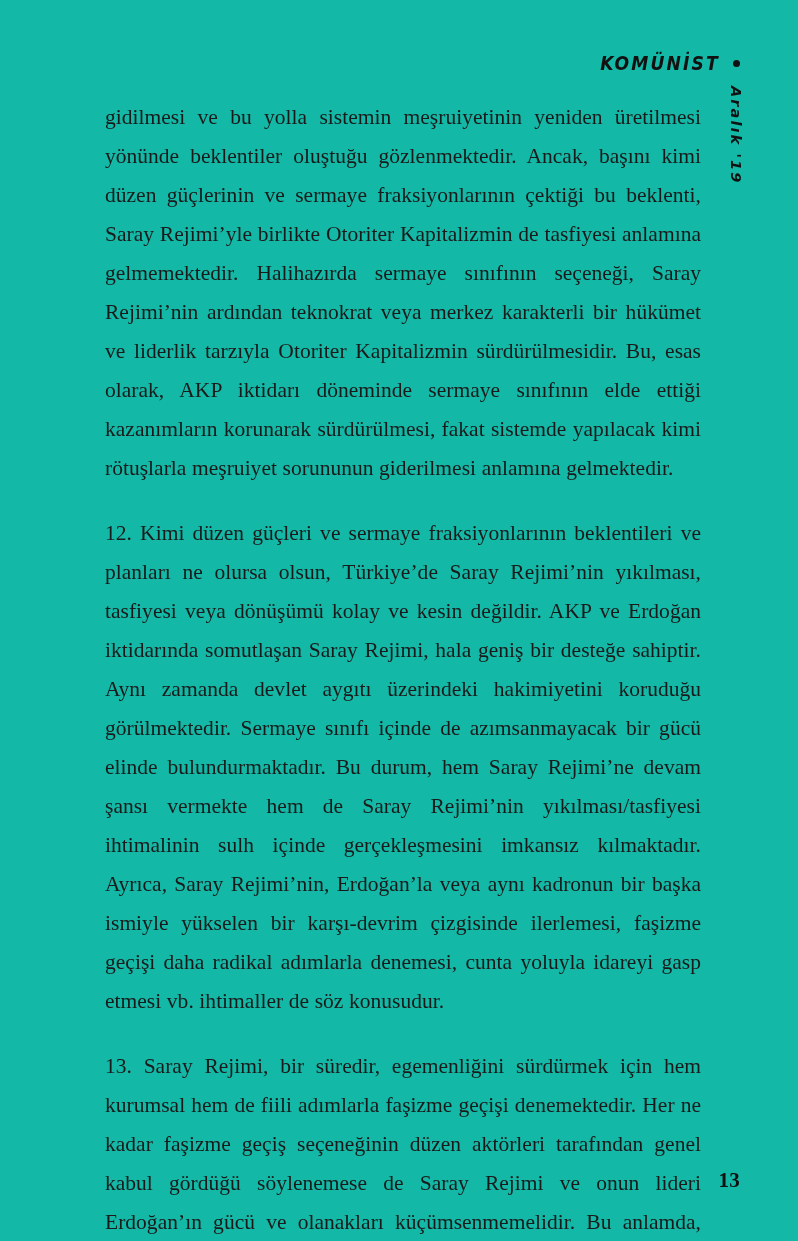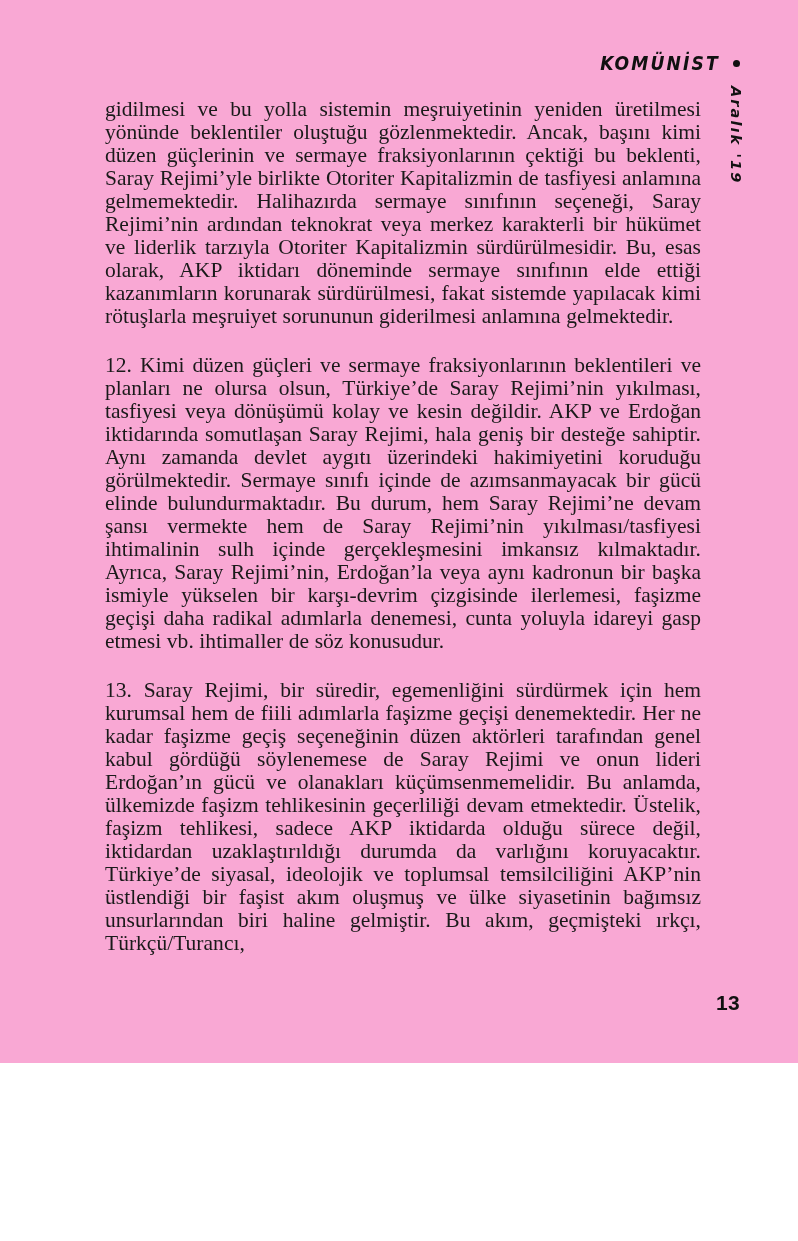--- a/index.html
+++ b/index.html
@@ -3,22 +3,22 @@
 <meta charset="utf-8">
 <style>
   html, body {
     margin: 0;
     padding: 0;
     background: #ffffff;
   }
   .page {
     position: relative;
     width: 798px;
-    height: 1063px;
-    background: #f9a8d4;
+    height: 1241px;
+    background: #14b8a6;
     overflow: hidden;
     font-family: "Liberation Serif", "DejaVu Serif", serif;
     color: #1a1a1a;
   }
 
   
   .running-head {
     position: absolute;
     top: 52px;
     right: 58px;
@@ -65,38 +65,38 @@
   
   .text-column {
     position: absolute;
     left: 105px;
     top: 98px;
     width: 596px;
   }
   .para {
     margin: 0 0 26px 0;
     font-size: 21.5px;
-    line-height: 23px;
+    line-height: 39px;
     text-align: justify;
     text-justify: inter-word;
     hyphens: manual;
     -webkit-hyphens: manual;
     letter-spacing: 0.02px;
     word-spacing: 0.2px;
   }
   .para:last-child {
     margin-bottom: 10px;
   }
 
   
   .folio {
     position: absolute;
     right: 58px;
     bottom: 48px;
-    font-family: Liberation Sans, sans-serif;
+    font-family: Liberation Serif, serif;
     font-weight: 700;
     font-size: 21px;
     color: #111111;
     letter-spacing: 0.3px;
   }
 </style>
 </head>
 <body>
 
 <div class="page">

